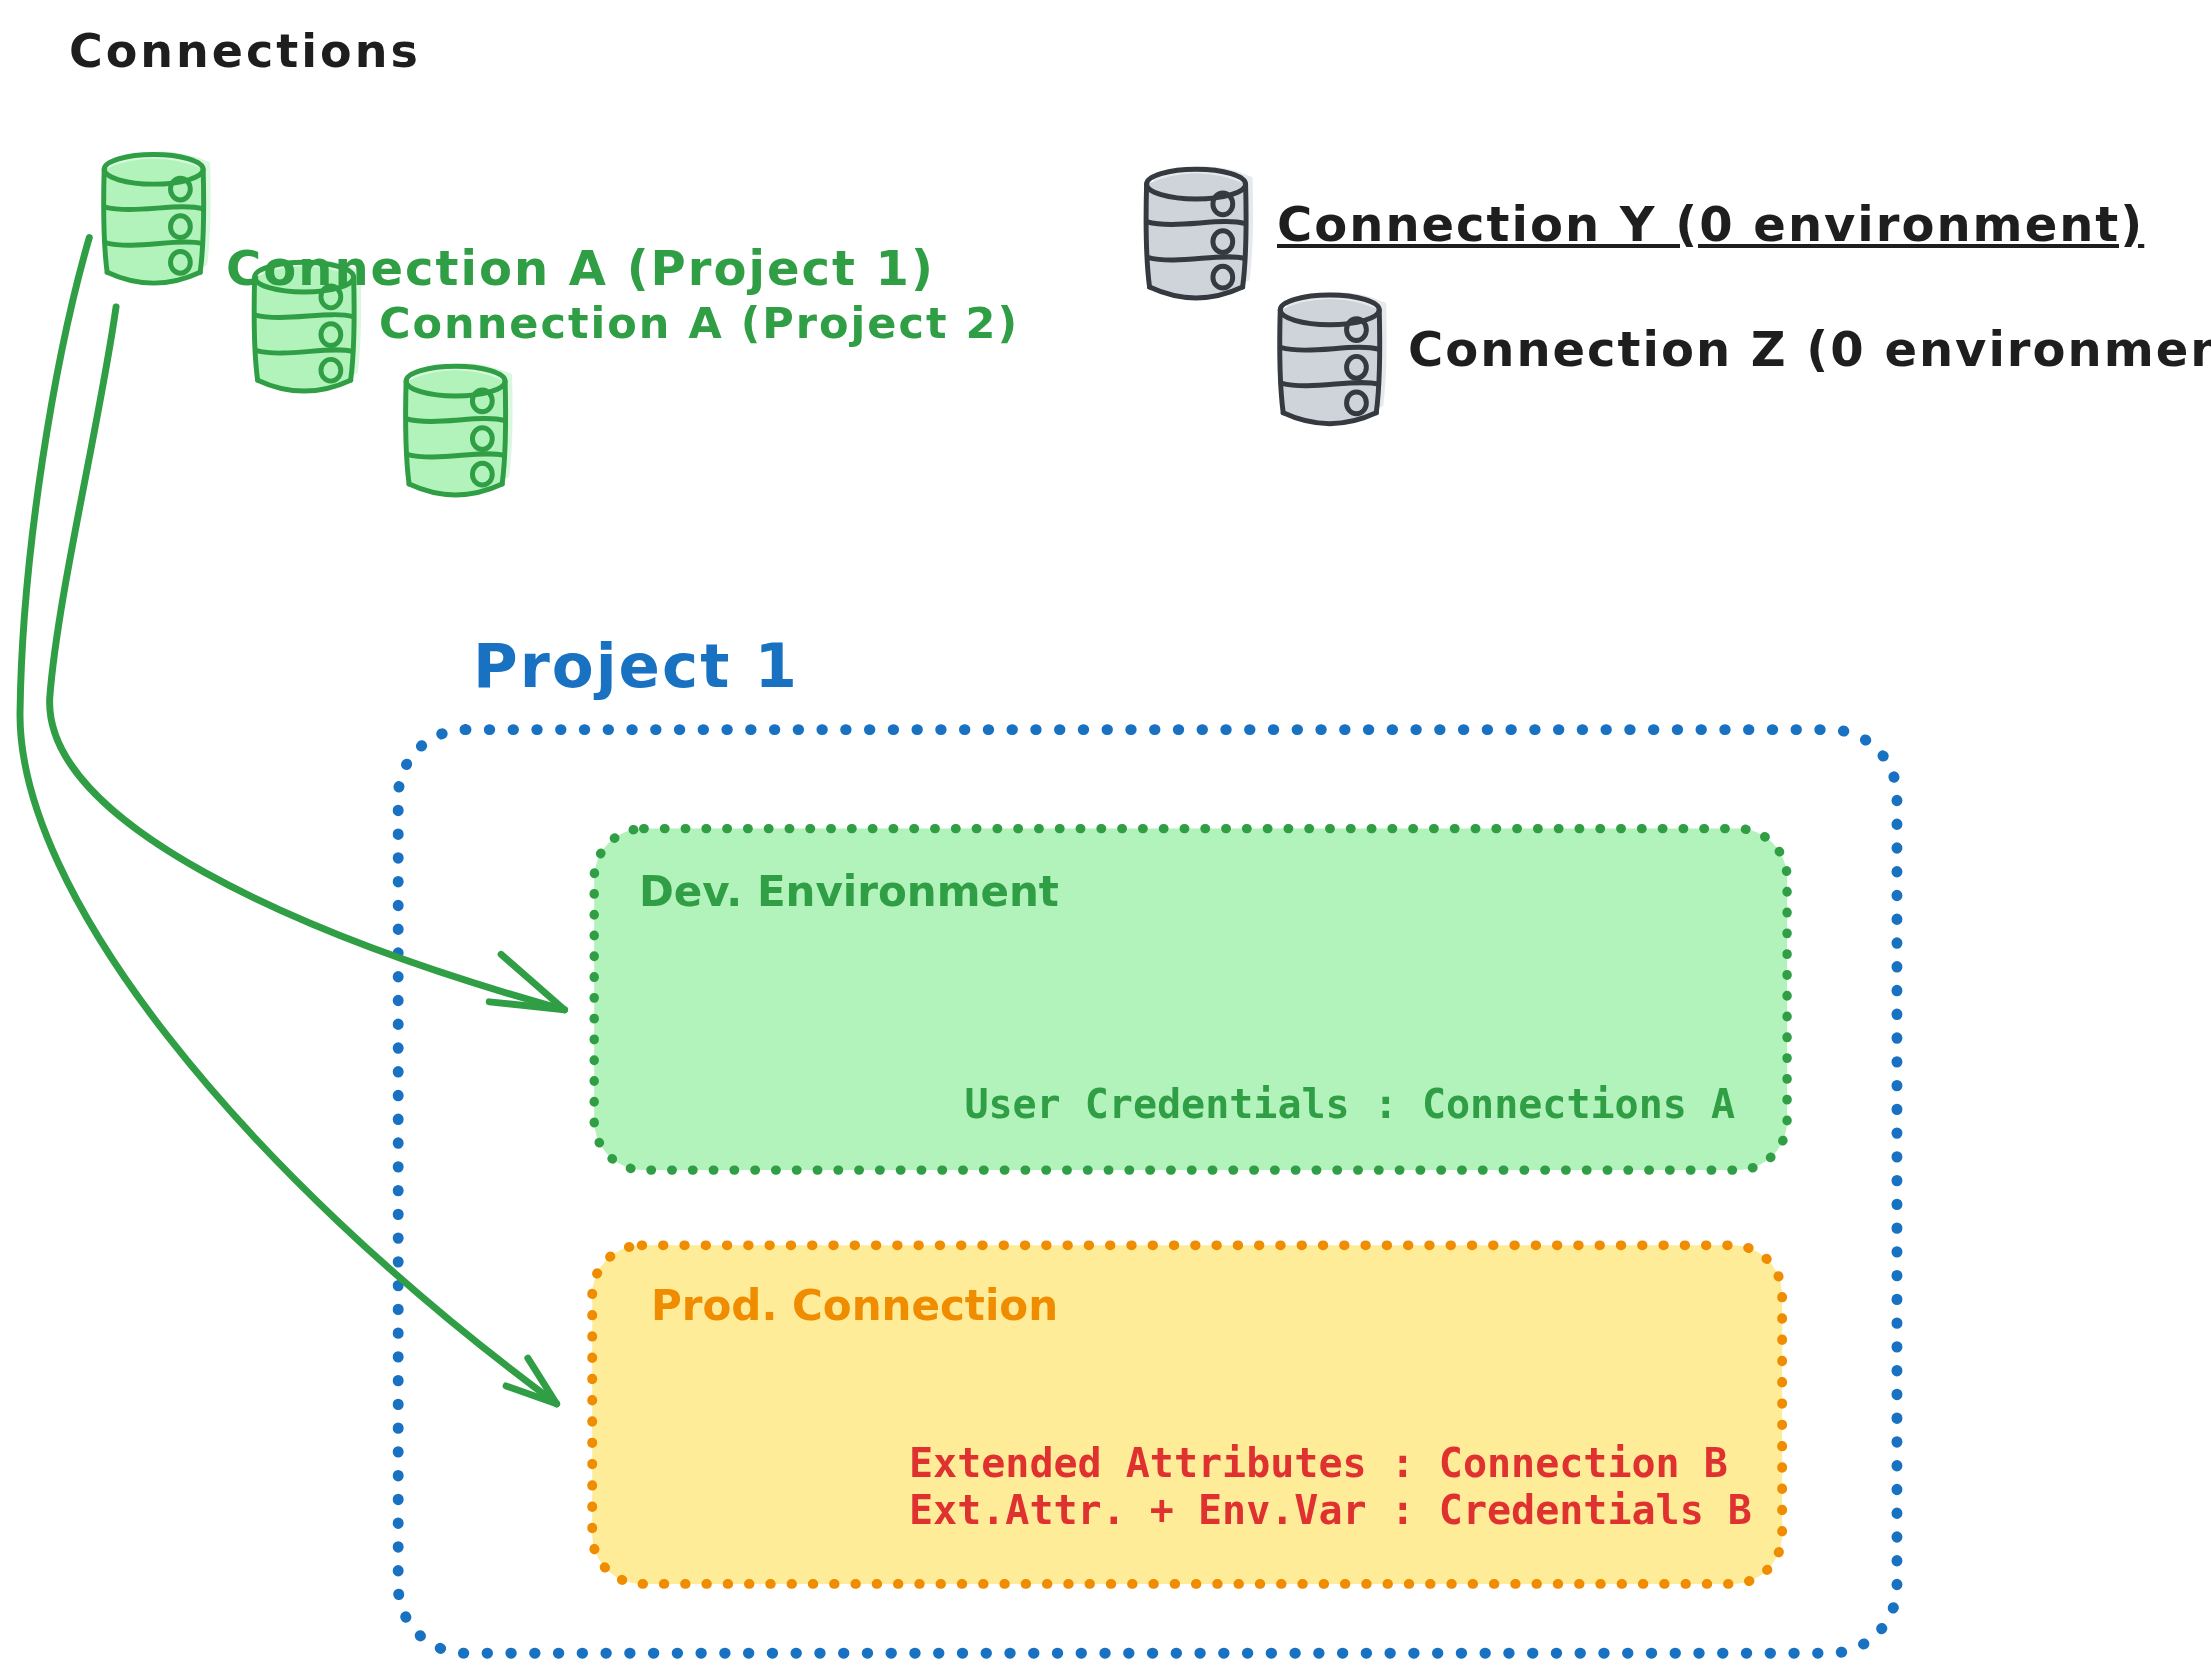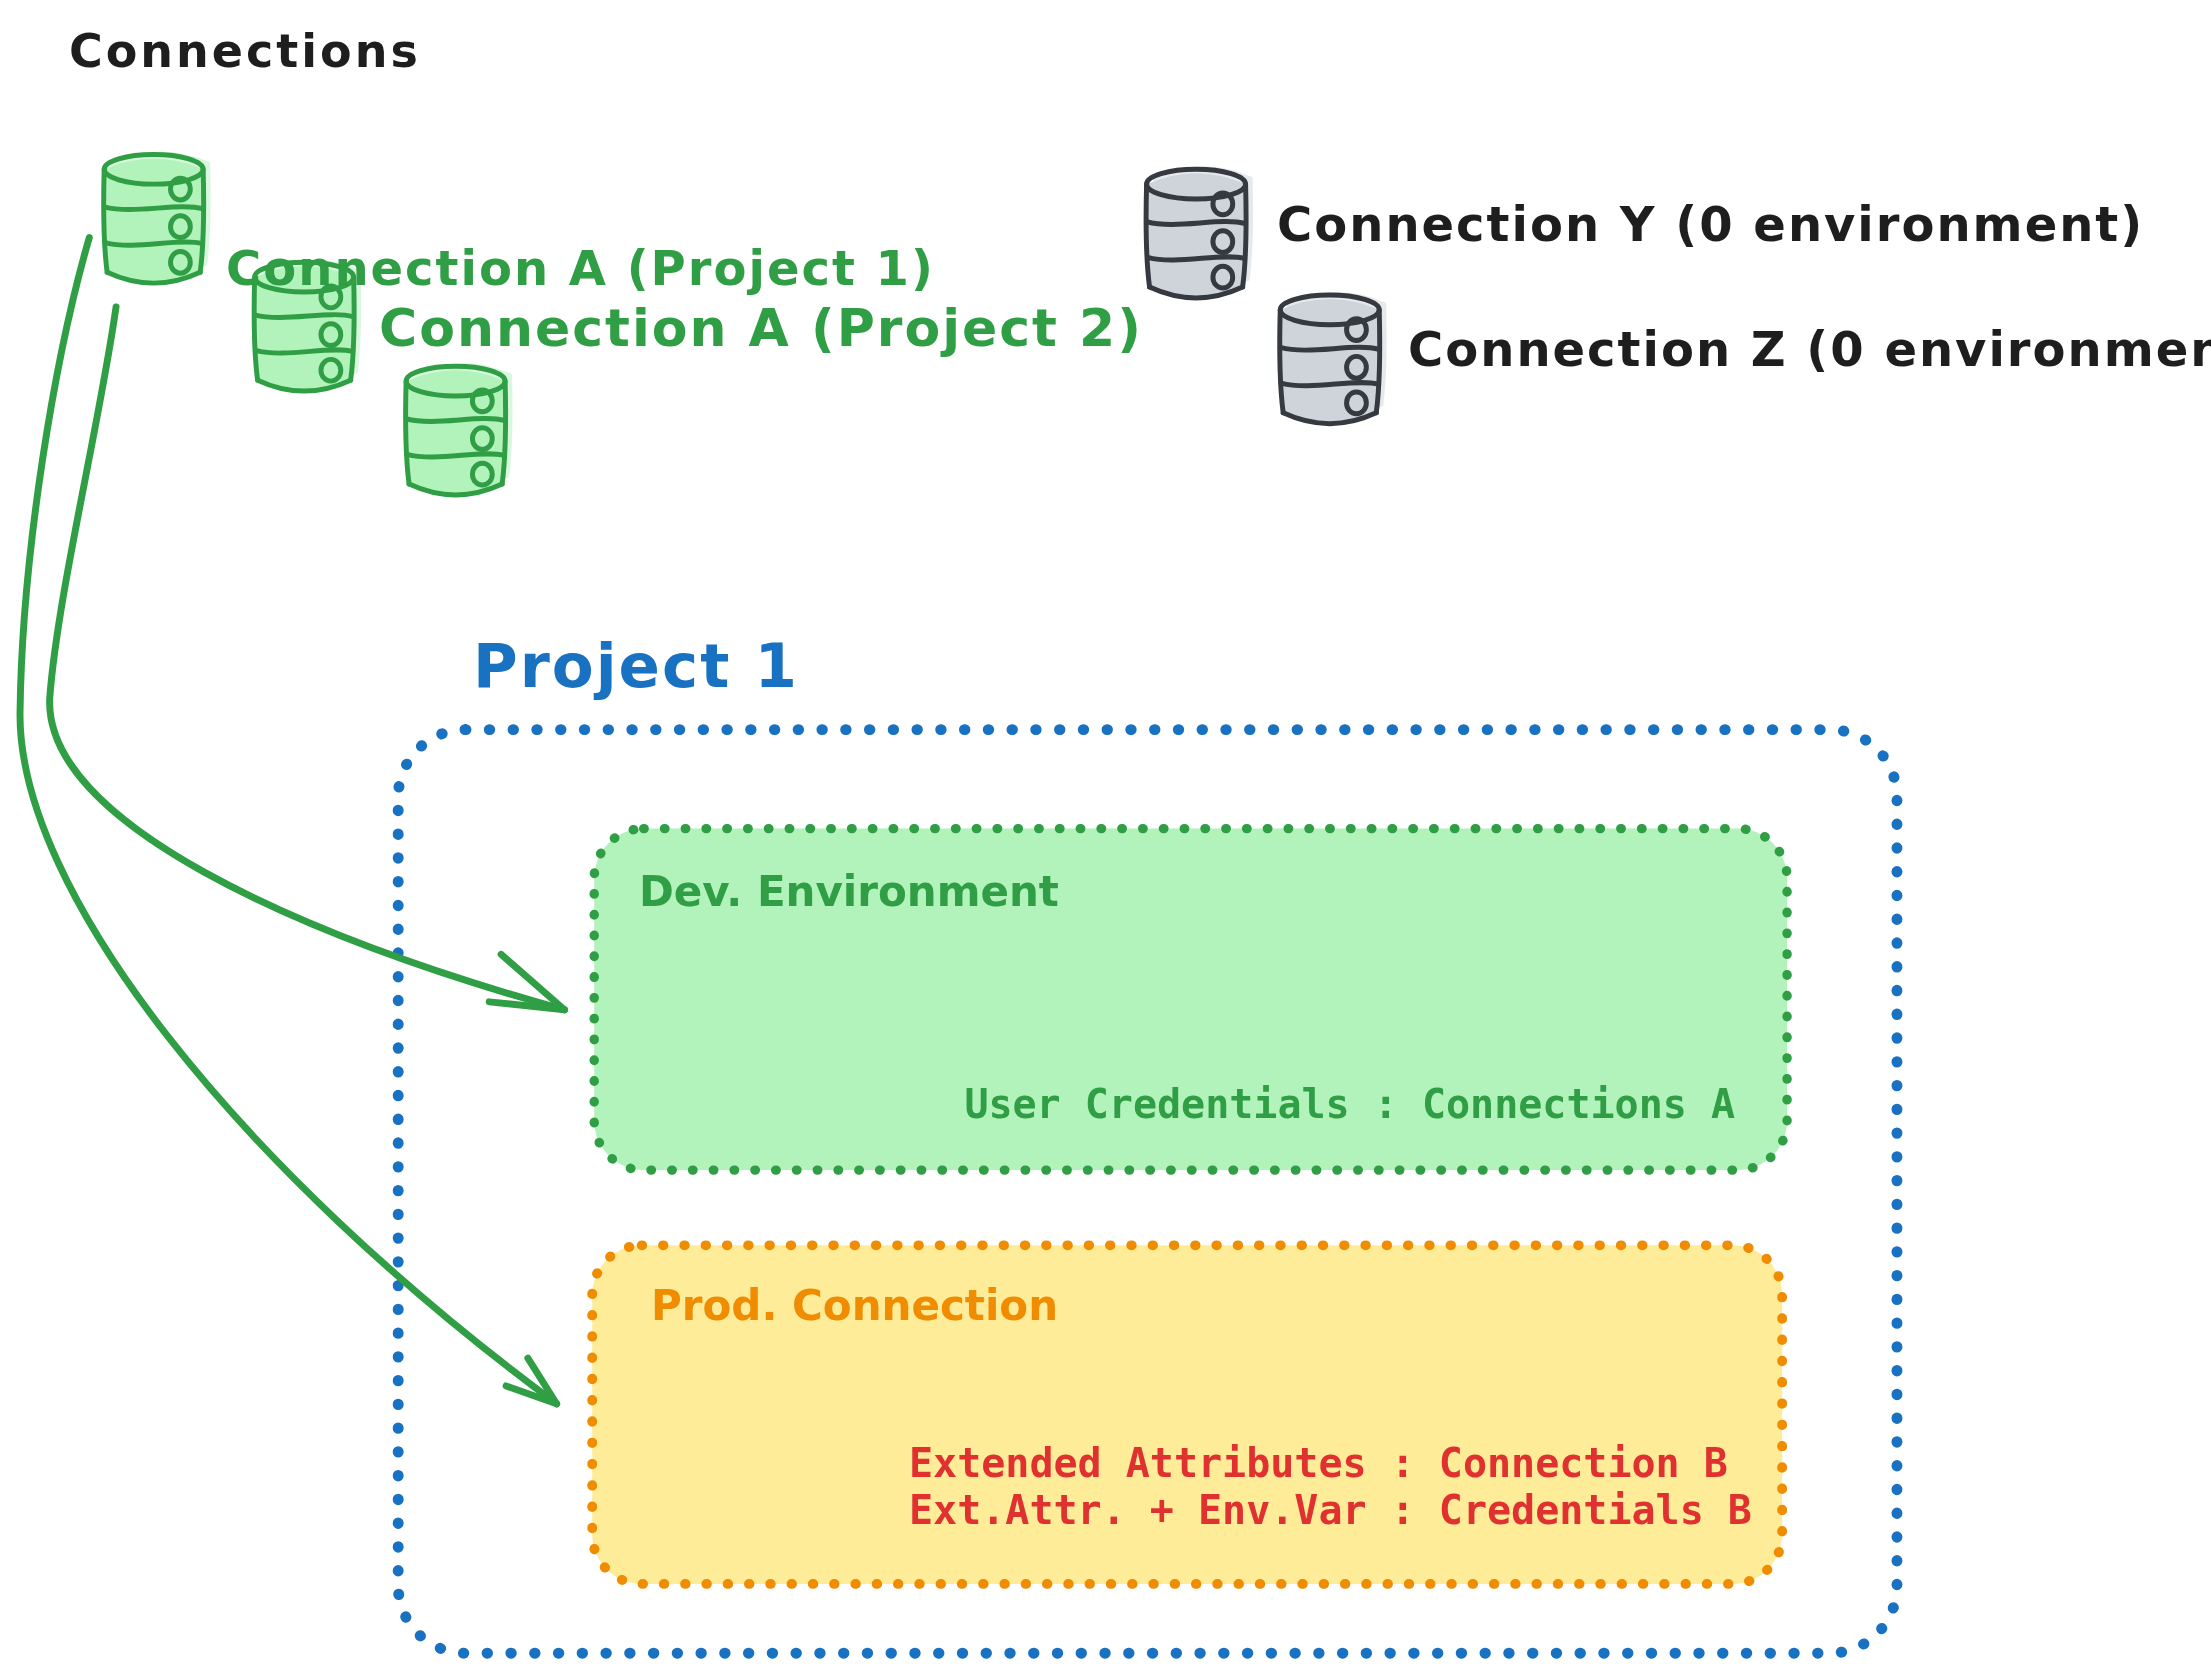--- a/index.html
+++ b/index.html
@@ -22,23 +22,23 @@
     letter-spacing: 2px;
   }
   .mono {
     position: absolute;
     white-space: nowrap;
     font-family: "DejaVu Sans Mono", monospace;
     font-weight: bold;
   }
   #title        { left: 69px;   top: 24px;   font-size: 46px; color: var(--c-ink); letter-spacing: 3px; }
   #lbl-a1       { left: 226px;  top: 200px;  font-size: 48px; color: var(--c-green_stroke); margin-top: 40px; }
-  #lbl-a2       { left: 379px;  top: 298px;  font-size: 52px; color: var(--c-green_stroke); }
+  #lbl-a2       { left: 379px;  top: 298px;  font-size: 43px; color: var(--c-green_stroke); }
   #lbl-a3       { left: 508px;  top: 403px;  font-size: 48px; color: var(--c-green_stroke); }
-  #lbl-y        { left: 1277px; top: 196px;  font-size: 48px; color: var(--c-ink); }
+  #lbl-y        { left: 1277px; top: 196px;  font-size: 48px; color: var(--c-ink); text-decoration: underline; }
   #lbl-z        { left: 1408px; top: 321px;  font-size: 48px; color: var(--c-ink); }
   #project-title{ left: 473px;  top: 598px;  font-size: 61px; color: var(--c-blue); margin-top: 32px; }
   #dev-title    { left: 639px;  top: 867px;  font-size: 42px; color: var(--c-green_stroke); letter-spacing: 0; }
   #dev-cred     { right: 477px; top: 1081px; font-size: 40px; color: var(--c-green_stroke); }
   #prod-title   { left: 651px;  top: 1281px; font-size: 42px; color: var(--c-orange_stroke); letter-spacing: 0; }
   #prod-lines   { left: 909px;  top: 1440px; font-size: 40px; line-height: 47px; color: var(--c-red); }
 
   
   .box-blue {
     fill: none;

